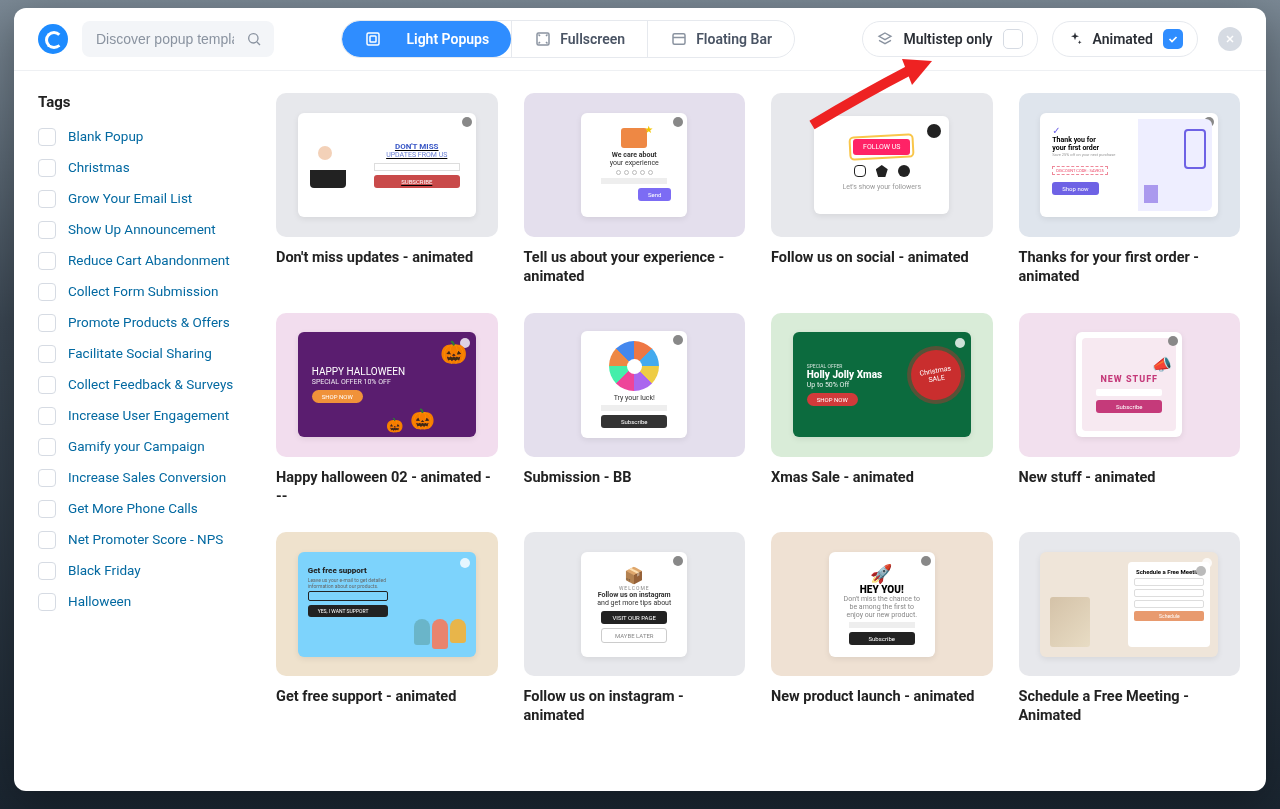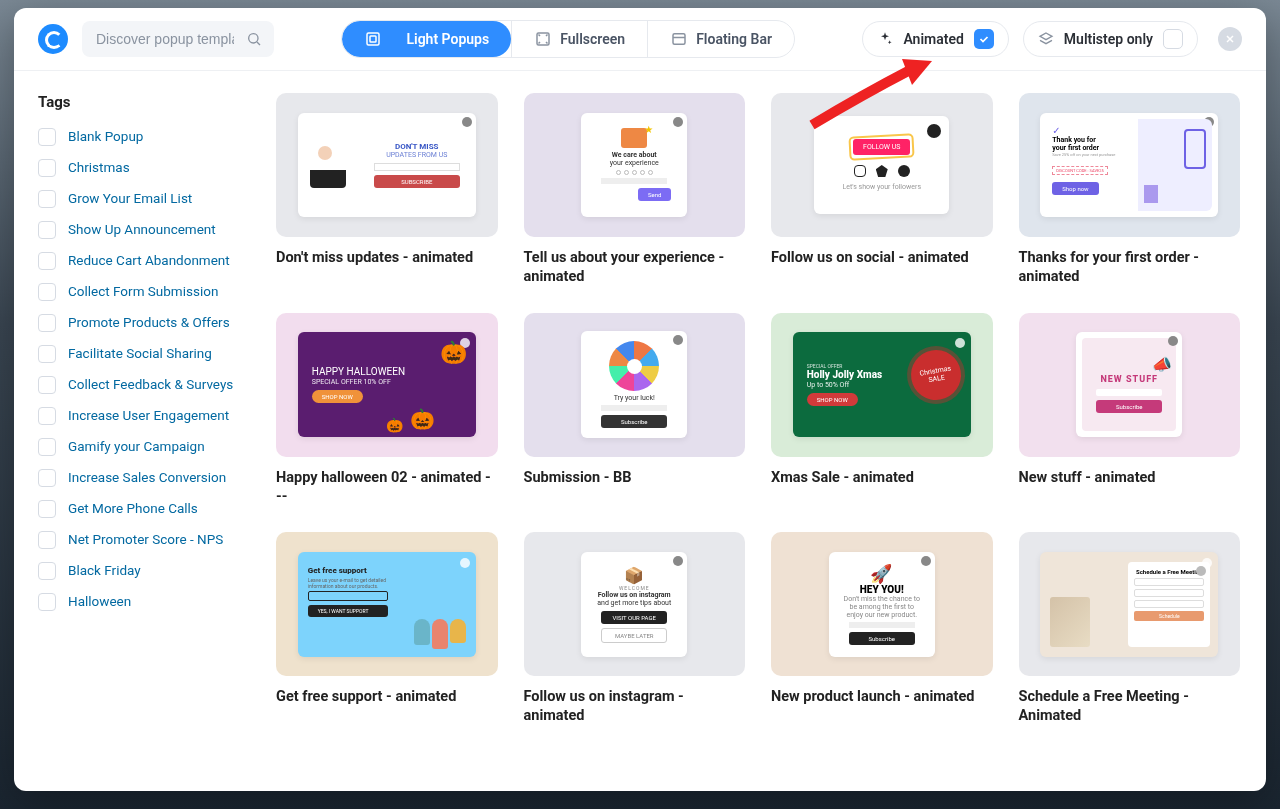--- a/index.html
+++ b/index.html
@@ -160,38 +160,38 @@
       <div class="seg-btn">
         <svg class="seg-icon" viewBox="0 0 24 24" fill="none" stroke="currentColor" stroke-width="2">
             <rect x="4" y="5" width="16" height="14" rx="2"></rect>
             <line x1="4" y1="10" x2="20" y2="10"></line>
           </svg>
         <span>Floating Bar</span>
       </div>
     </div>
     <div class="spacer"></div>
     <div class="pill">
+      <svg class="ic" viewBox="0 0 24 24" fill="none" stroke="currentColor" stroke-width="2" style="color:#8a93a0">
+          <polygon points="12 3 21 8 12 13 3 8"></polygon>
+          <polyline points="3 14 12 19 21 14"></polyline>
+        </svg>
+      <span>Multistep only</span>
+      <span class="check off"></span>
+    </div>
+    <div class="pill">
       <svg class="ic" viewBox="0 0 24 24" fill="currentColor">
           <path d="M12 2l1.5 4.5L18 8l-4.5 1.5L12 14l-1.5-4.5L6 8l4.5-1.5z M19 14l.8 2.2L22 17l-2.2.8L19 20l-.8-2.2L16 17l2.2-.8z"></path>
         </svg>
       <span>Animated</span>
       <span class="check on">
           <svg width="12" height="12" viewBox="0 0 24 24" fill="none" stroke="currentColor" stroke-width="3.5">
             <polyline points="5 12 10 17 19 8"></polyline>
           </svg>
         </span>
     </div>
-    <div class="pill">
-      <svg class="ic" viewBox="0 0 24 24" fill="none" stroke="currentColor" stroke-width="2" style="color:#8a93a0">
-          <polygon points="12 3 21 8 12 13 3 8"></polygon>
-          <polyline points="3 14 12 19 21 14"></polyline>
-        </svg>
-      <span>Multistep only</span>
-      <span class="check off"></span>
-    </div>
     <div class="closebtn">
       <svg width="12" height="12" viewBox="0 0 24 24" fill="none" stroke="currentColor" stroke-width="3">
           <line x1="6" y1="6" x2="18" y2="18"></line>
           <line x1="18" y1="6" x2="6" y2="18"></line>
         </svg>
     </div>
   </div>
 
   <div class="body">
     <div class="sidebar">
@@ -262,21 +262,21 @@
             <span class="lbl">Halloween</span>
           </div>
         </div>
     </div>
     <div class="main">
       <div class="grid" id="grid">
           <div class="card">
             <div class="thumb gray">
               <div class="mock" style="width:92%;height:90%;">
                 <span class="x"></span>
-                <div style="display:flex;gap:24px;width:100%;padding:4px 6px;">
+                <div style="display:flex;gap:24px;width:100%;padding:4px 6px;text-decoration:underline;">
                   <div style="width:36px;height:46px;background:linear-gradient(180deg,#fff 60%,#222 60%);border-radius:4px;position:relative;">
                     <div style="position:absolute;top:4px;left:8px;width:14px;height:14px;background:#f3d1b8;border-radius:50%;"></div>
                   </div>
                   <div style="flex:1;text-align:center;">
                     <div style="font-size:8px;color:#3957c6;font-weight:700;">DON'T MISS</div>
                     <div style="font-size:7px;color:#6a7fd4;">UPDATES FROM US</div>
                     <div style="height:8px;border:1px solid #ddd;margin:4px 4px;"></div>
                     <div class="mock-btn" style="background:#c94a4a;color:#fff;margin:0 4px;">SUBSCRIBE</div>
                   </div>
                 </div>

